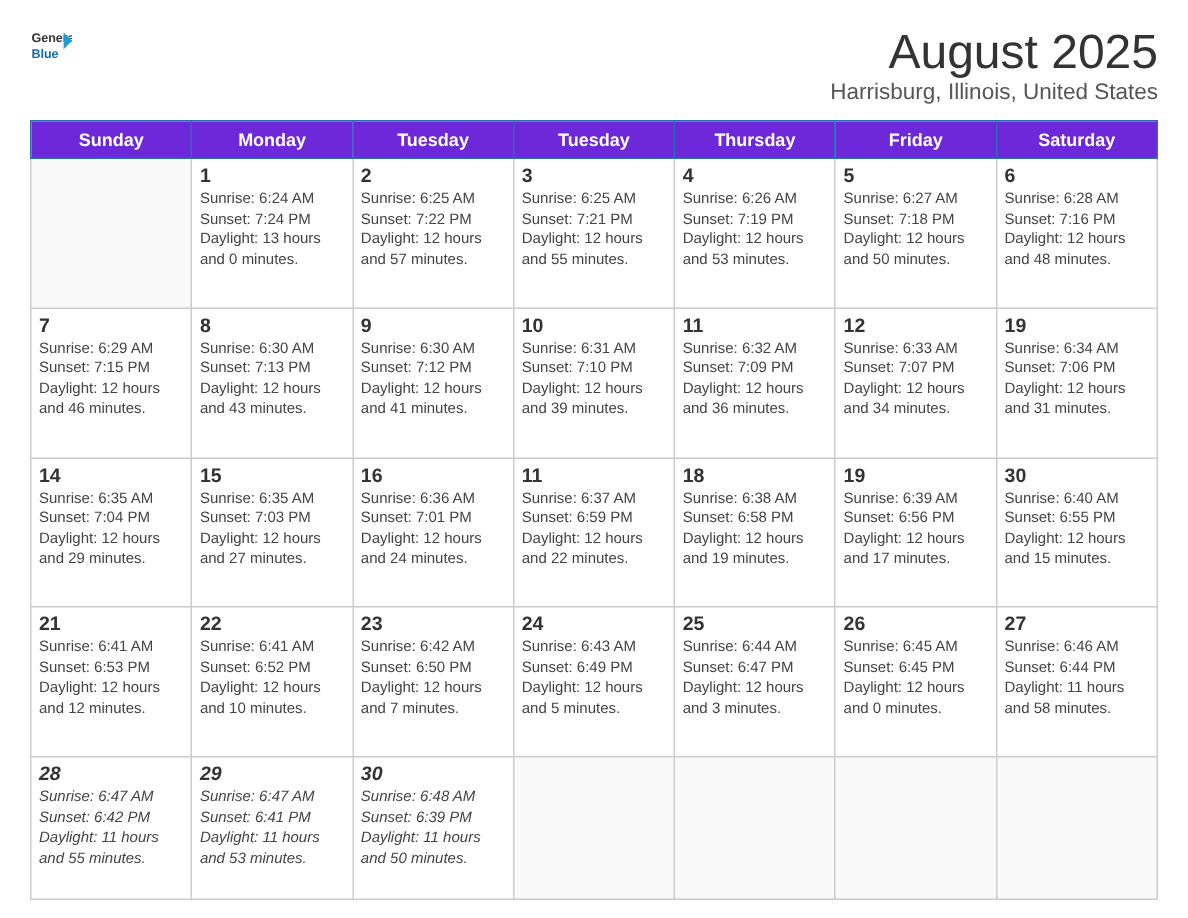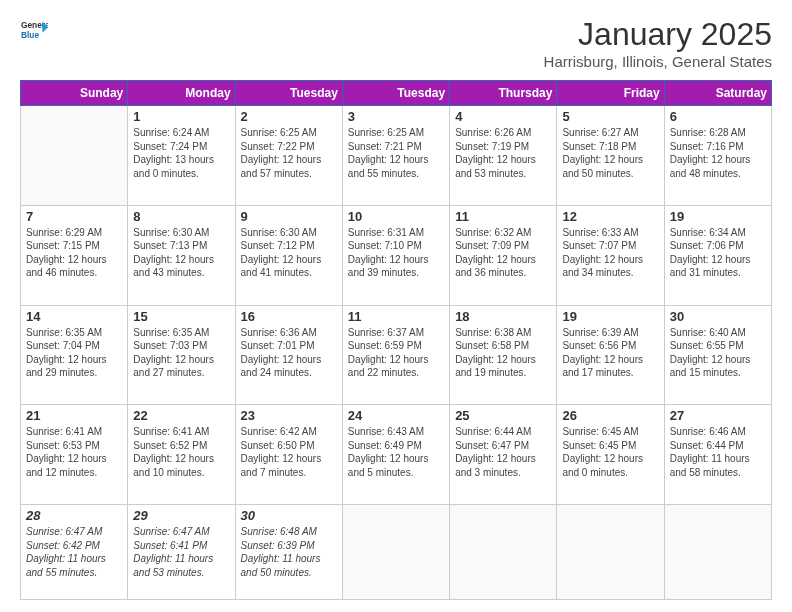--- a/index.html
+++ b/index.html
@@ -45,26 +45,26 @@
       color: #555;
     }
     .calendar {
       flex: 1;
       border: 1px solid #ccc;
       border-collapse: collapse;
       width: 100%;
       table-layout: fixed;
     }
     .calendar th {
-      background: #a21caf;
+      background: #6d28d9;
       color: #fff;
       font-size: 12px;
       font-weight: bold;
       padding: 5px 4px;
-      text-align: right;
+      text-align: center;
       border: 1px solid #2b6cb0;
     }
     .calendar td {
       border: 1px solid #ccc;
       vertical-align: top;
       padding: 3px 5px;
       font-size: 10px;
       color: #333;
       height: 80px;
     }
@@ -96,22 +96,22 @@
 <div class="page">
   <div class="header">
     <div class="logo">
       <svg class="logo-icon" viewBox="0 0 30 30">
   <text x="1" y="13" font-size="9" font-weight="bold" fill="#333" font-family="Arial">General</text>
   <polygon points="24,6 30,12 24,18" fill="#1a9cd8"></polygon>
   <text x="1" y="24" font-size="9" font-weight="bold" fill="#1a6bb5" font-family="Arial">Blue</text>
 </svg>
     </div>
     <div class="title-section">
-      <div class="main-title">January 2025</div>
-      <div class="subtitle">Harrisburg, Illinois, General States</div>
+      <div class="main-title">August 2025</div>
+      <div class="subtitle">Harrisburg, Illinois, United States</div>
     </div>
   </div>
 
   <table class="calendar">
     <thead>
       <tr>
         <th>Sunday</th>
         <th>Monday</th>
         <th>Tuesday</th>
         <th>Tuesday</th>

